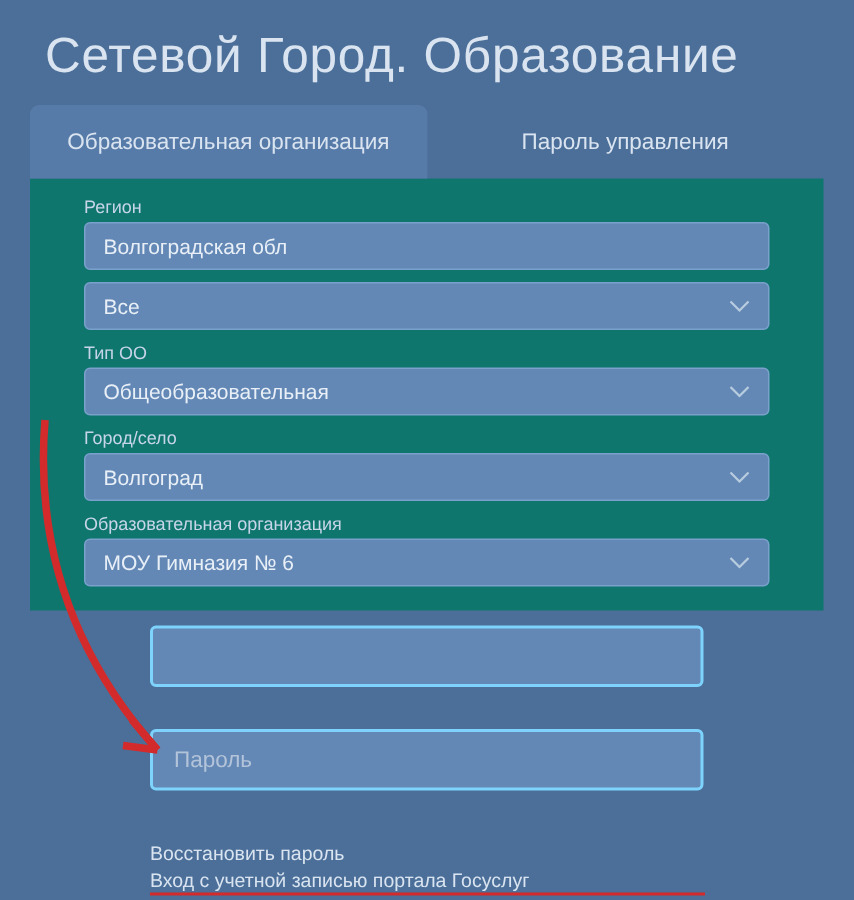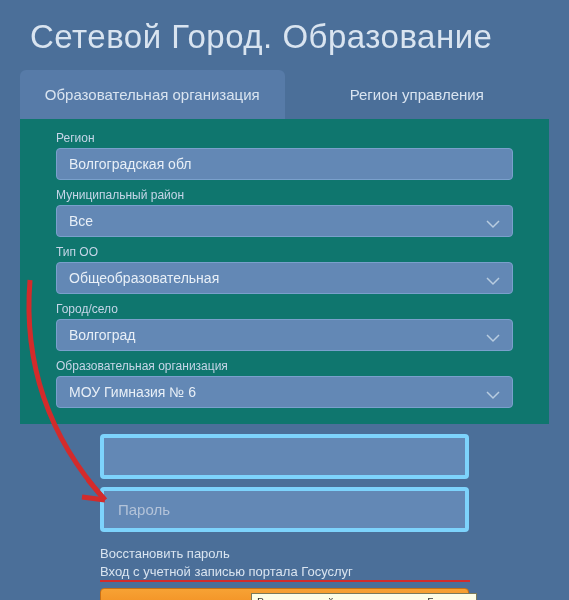--- a/index.html
+++ b/index.html
@@ -58,38 +58,38 @@
       border: 1px solid #7aa0cc;
       border-radius: 4px;
       color: #e8eff7;
       font-size: 14px;
       padding: 7px 12px;
       width: 100%;
       position: relative;
       cursor: pointer;
       display: flex;
       justify-content: space-between;
-      align-items: flex-end;
+      align-items: center;
     }
     .chevron {
       width: 14px;
       height: 9px;
     }
     .lower {
       padding: 10px 100px 0 100px;
     }
     .text-input {
       background: #6388b5;
-      border: 4px solid #7dd3fc;
+      border: 2px solid #7dd3fc;
       border-radius: 4px;
       color: #aebfd6;
       font-size: 15px;
       padding: 10px 14px;
       width: 100%;
-      margin-bottom: 8px;
+      margin-bottom: 28px;
       outline: none;
     }
     .text-input::placeholder {
       color: #b3c3d9;
     }
     .links {
       margin-top: 6px;
       margin-bottom: 8px;
       position: relative;
     }
@@ -143,34 +143,33 @@
       height: 260px;
     }
   </style>
 </head>
 <body>
 
 <div class="page-title">Сетевой Город. Образование</div>
 
 <div class="tabs">
   <div class="tab active">Образовательная организация</div>
-  <div class="tab">Регион управления</div>
+  <div class="tab">Пароль управления</div>
 </div>
 
 <div class="form-wrap">
 
   <div class="field">
     <span class="field-label">Регион</span>
     <div class="select">
       <span>Волгоградская обл</span>
     </div>
   </div>
 
   <div class="field">
-    <span class="field-label">Муниципальный район</span>
     <div class="select">
       <span>Все</span>
       <svg class="chevron" viewBox="0 0 14 9">
           <path d="M1 1 L7 7 L13 1" stroke="#b8cce0" stroke-width="1.5" fill="none"></path>
         </svg>
     </div>
   </div>
 
   <div class="field">
     <span class="field-label">Тип ОО</span>

